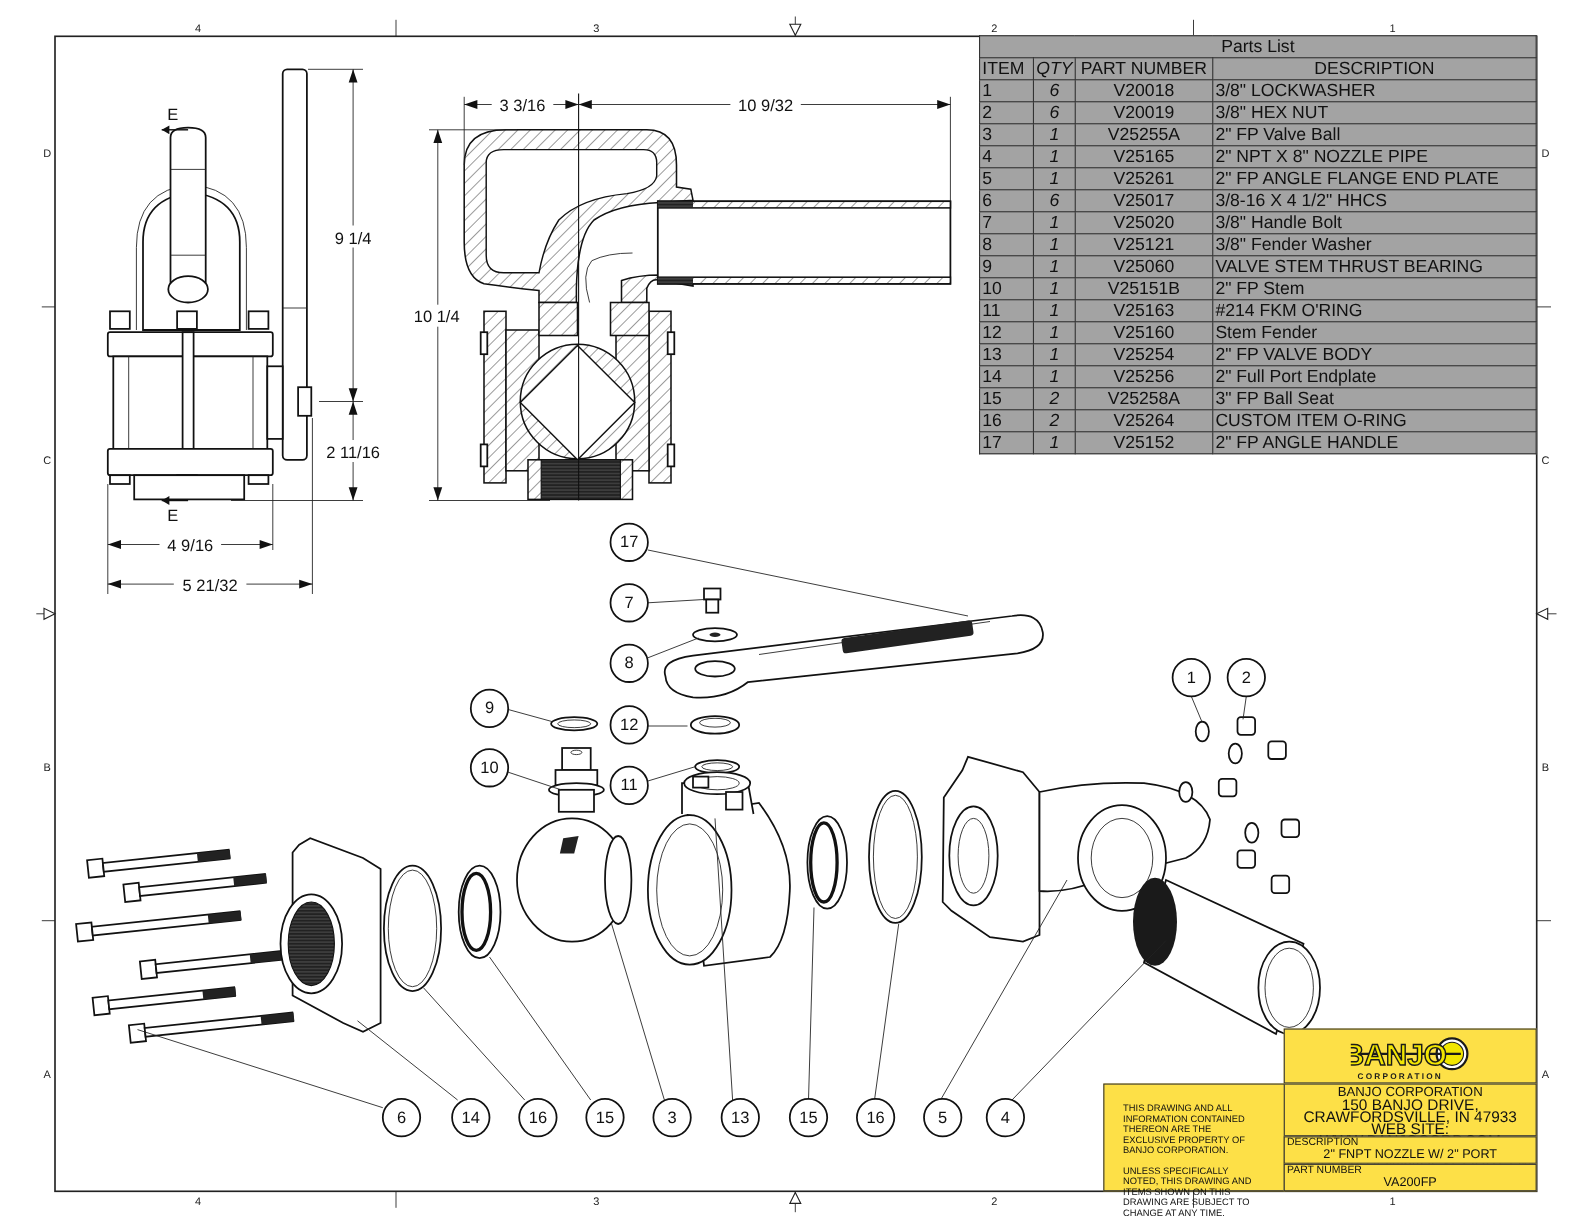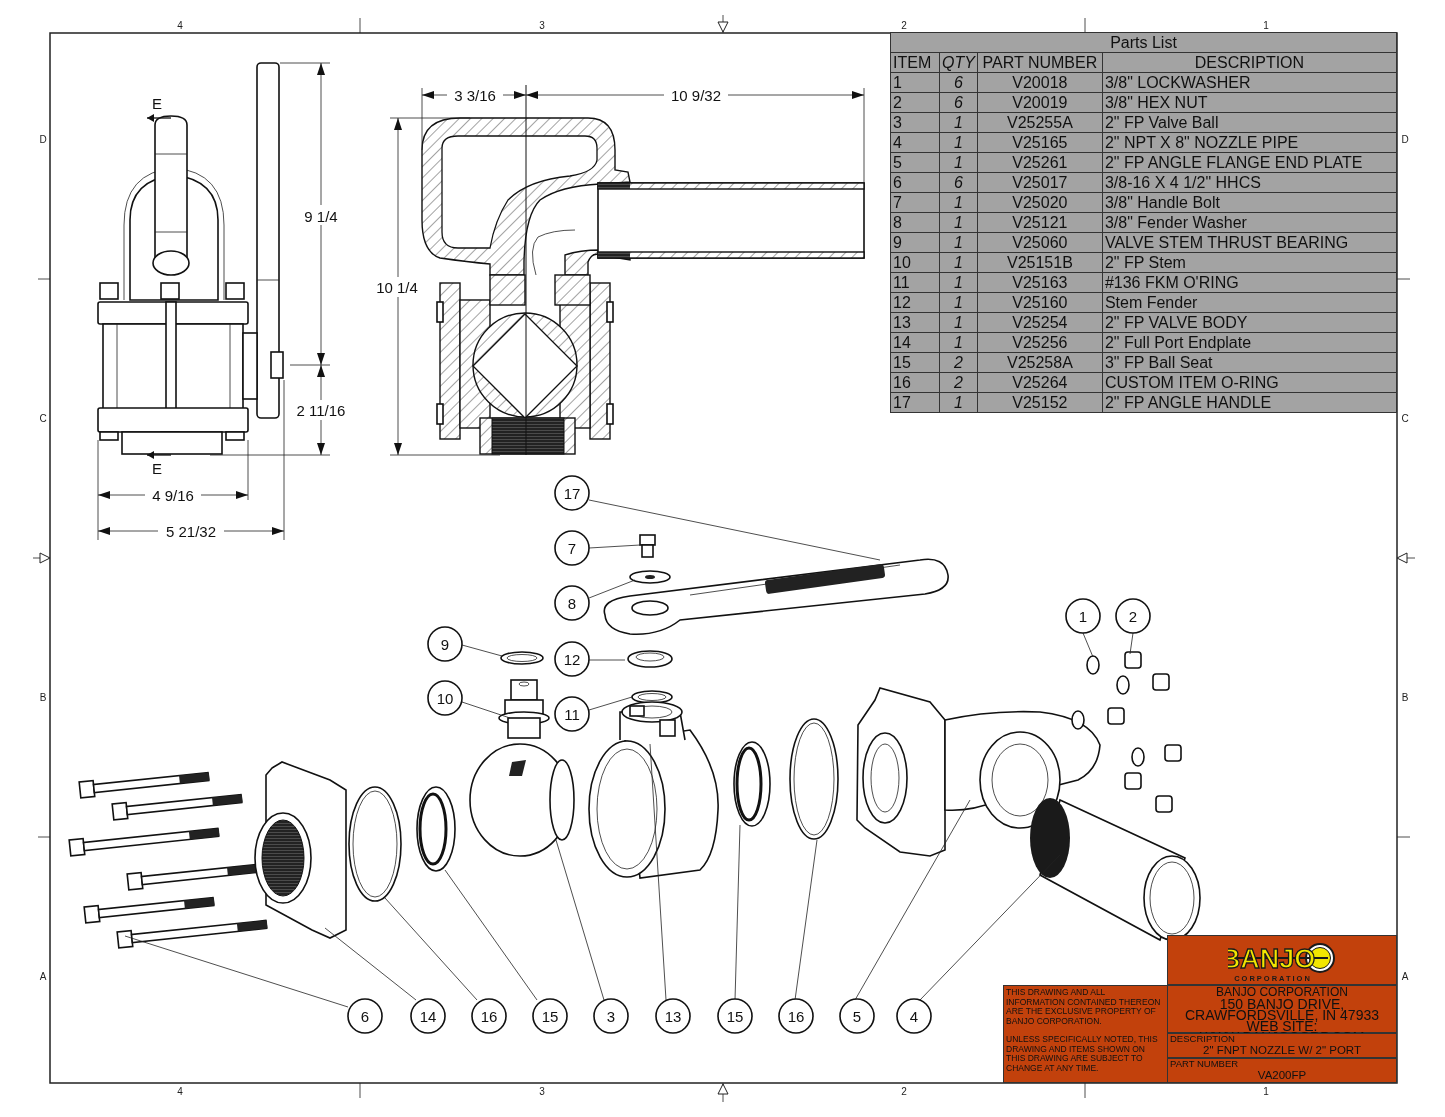--- a/index.html
+++ b/index.html
@@ -20,26 +20,26 @@
   #parts-list td, #parts-list th { border: 1px solid #333; padding: 0 2px; font-weight: normal; white-space: nowrap; height: 19px; }
   #parts-list .title-row th { text-align: center; }
   #parts-list .c-item { width: 44px; text-align: left; }
   #parts-list .c-qty { width: 30px; text-align: center; font-style: italic; }
   #parts-list .c-pn { width: 120px; text-align: center; }
   #parts-list .c-desc { text-align: left; }
   #parts-list thead .c-desc, #parts-list thead .c-pn { text-align: center; }
 
   
   #title-block { position: absolute; left: 1003px; top: 935px; width: 394px; height: 148px; }
-  .tb-box { position: absolute; border: 1px solid #333; background: #c2410c; box-sizing: border-box; }
+  .tb-box { position: absolute; border: 1px solid #333; background: #fde047; box-sizing: border-box; }
   #tb-logo { left: 164px; top: 0; width: 230px; height: 50px; border-width: 1.5px 1.5px 1px 1.5px; }
   #tb-company { left: 164px; top: 50px; width: 230px; height: 48px; text-align: center; }
   #tb-desc { left: 164px; top: 98px; width: 230px; height: 25px; }
   #tb-pn { left: 164px; top: 123px; width: 230px; height: 25px; }
-  #tb-notice { left: 0; top: 50px; width: 165px; height: 98px; font-size: 8.5px; line-height: 9.5px; padding: 2px; }
+  #tb-notice { left: 0; top: 50px; width: 165px; height: 98px; font-size: 8.5px; line-height: 9.5px; padding: 17px; }
   .tb-company-name { font-size: 12px; line-height: 13px; }
   .tb-small { font-size: 14px; line-height: 11px; }
   .tb-label { font-size: 9.5px; line-height: 10px; padding-left: 2px; }
   .tb-value { font-size: 11.5px; line-height: 13px; text-align: center; }
   .notice-p { margin: 0 0 9px 0; }
   .logo-wrap { position: absolute; left: 60px; top: 5px; width: 110px; height: 42px; }
 </style>
 </head>
 <body>
 
@@ -535,21 +535,21 @@
       <tr>
         <td class="c-item">10</td>
         <td class="c-qty">1</td>
         <td class="c-pn">V25151B</td>
         <td class="c-desc">2" FP Stem</td>
       </tr>
       <tr>
         <td class="c-item">11</td>
         <td class="c-qty">1</td>
         <td class="c-pn">V25163</td>
-        <td class="c-desc">#136 FKM O'RING</td>
+        <td class="c-desc">#214 FKM O'RING</td>
       </tr>
       <tr>
         <td class="c-item">12</td>
         <td class="c-qty">1</td>
         <td class="c-pn">V25160</td>
         <td class="c-desc">Stem Fender</td>
       </tr>
       <tr>
         <td class="c-item">13</td>
         <td class="c-qty">1</td>

